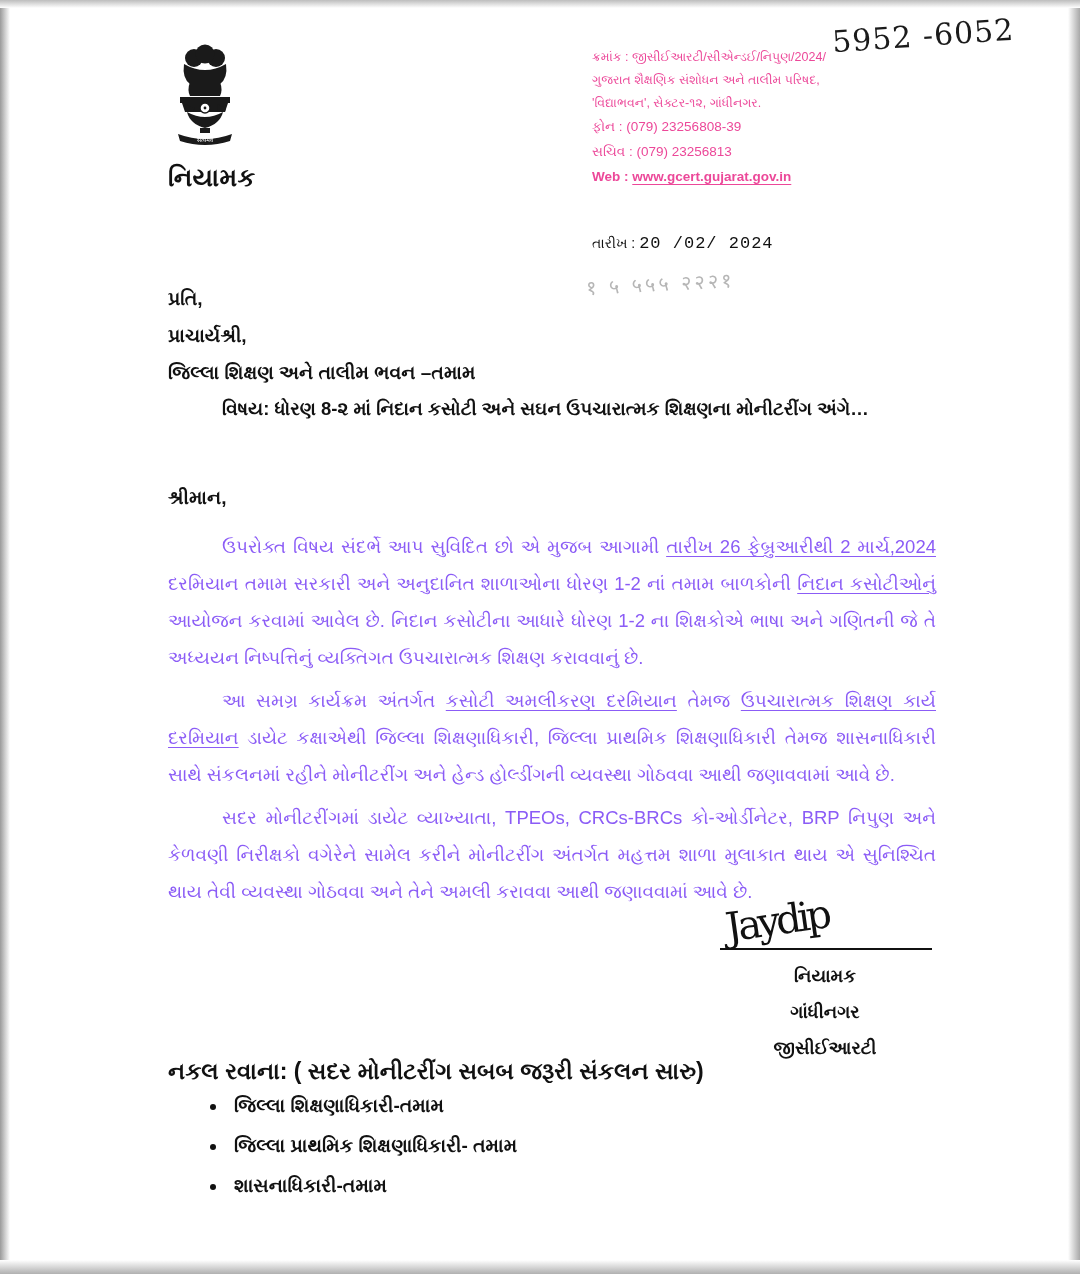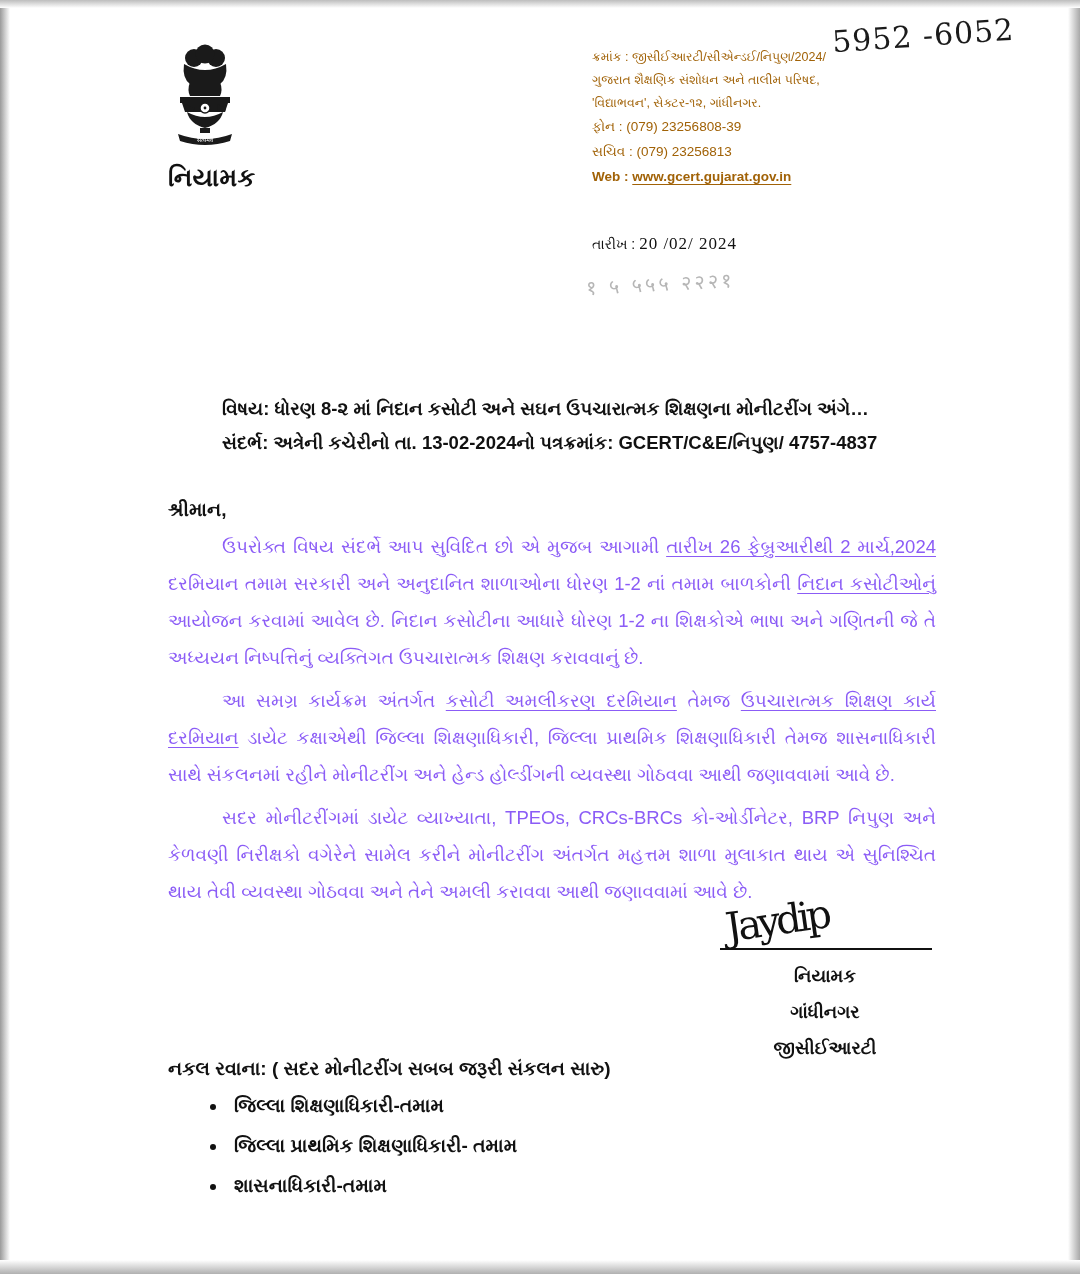--- a/index.html
+++ b/index.html
@@ -62,21 +62,21 @@
     color: #111;
     letter-spacing: 0.3px;
   }
 
   .header-right {
     position: absolute;
     left: 592px;
     top: 46px;
     width: 430px;
     font-size: 13.5px;
-    color: #a16207;
+    color: #ec4899;
     line-height: 1.85;
   }
   .header-right div { white-space: nowrap; }
   .hr-bold { font-weight: bold; }
   .hr-small { font-size: 12.5px; }
 
   .handwritten-ref {
     position: absolute;
     left: 832px;
     top: 18px;
@@ -97,21 +97,21 @@
     letter-spacing: 3px;
   }
   .date-line {
     position: absolute;
     left: 592px;
     top: 234px;
     font-size: 14px;
     color: #111;
   }
   .date-line .dval {
-    font-family: Liberation Serif, serif;
+    font-family: Liberation Mono, monospace;
     font-size: 17px;
     letter-spacing: 1px;
     text-align: right;
   }
 
   
   .to-block {
     position: absolute;
     left: 168px;
     top: 280px;
@@ -129,21 +129,21 @@
     width: 760px;
     font-size: 18.5px;
     font-weight: bold;
     color: #111;
     line-height: 1.85;
   }
 
   .salutation {
     position: absolute;
     left: 168px;
-    top: 499px;
+    top: 487px;
     font-size: 19px;
     font-weight: bold;
     color: #111;
   }
 
   
   .body-block {
     position: absolute;
     left: 168px;
     top: 528px;
@@ -189,21 +189,21 @@
     font-weight: bold;
     color: #111;
     line-height: 2.0;
   }
 
   
   .copy-title {
     position: absolute;
     left: 168px;
     top: 1058px;
-    font-size: 19px;
+    font-size: 23px;
     font-weight: bold;
     color: #111;
   }
   .copy-list {
     position: absolute;
     left: 200px;
     top: 1086px;
     margin: 0;
     padding-left: 28px;
     font-size: 19px;
@@ -268,24 +268,28 @@
       <span class="hr-bold">Web :</span>
       <span class="hr-bold u">www.gcert.gujarat.gov.in</span>
     </div>
   </div>
 
   <div class="date-line">
     <span>તારીખ :</span>
     <span class="dval">20 /02/ 2024</span>
   </div>
 
+  <div class="to-block">
+    <div>પ્રતિ,</div>
+    <div>પ્રાચાર્યશ્રી,</div>
+    <div>જિલ્લા શિક્ષણ અને તાલીમ ભવન –તમામ</div>
+  </div>
 
   <div class="subject-block">
     <div>વિષય: ધોરણ 8-૨ માં નિદાન કસોટી અને સઘન ઉપચારાત્મક શિક્ષણના મોનીટરીંગ અંગે…</div>
-    <div>સંદર્ભ: અત્રેની કચેરીનો તા. 13-02-2024નો પત્રક્રમાંક: GCERT/C&amp;E/નિપુણ/ 4757-4837</div>
   </div>
 
   <div class="salutation">શ્રીમાન,</div>
 
   <div class="body-block">
     <p>
       <span>ઉપરોક્ત વિષય સંદર્ભે આપ સુવિદિત છો એ મુજબ આગામી </span><span class="u">તારીખ 26 ફેબ્રુઆરીથી 2 માર્ચ,2024</span><span> દરમિયાન તમામ સરકારી અને અનુદાનિત શાળાઓના ધોરણ 1-2 નાં તમામ બાળકોની </span><span class="u">નિદાન કસોટીઓનું</span><span> આયોજન કરવામાં આવેલ છે. નિદાન કસોટીના આધારે ધોરણ 1-2 ના શિક્ષકોએ ભાષા અને ગણિતની જે તે અધ્યયન નિષ્પત્તિનું વ્યક્તિગત ઉપચારાત્મક શિક્ષણ કરાવવાનું છે.</span>
     </p>
     <p>
       <span>આ સમગ્ર કાર્યક્રમ અંતર્ગત </span><span class="u">કસોટી અમલીકરણ દરમિયાન</span><span> તેમજ </span><span class="u">ઉપચારાત્મક શિક્ષણ કાર્ય દરમિયાન</span><span> ડાયેટ કક્ષાએથી જિલ્લા શિક્ષણાધિકારી, જિલ્લા પ્રાથમિક શિક્ષણાધિકારી તેમજ શાસનાધિકારી સાથે સંકલનમાં રહીને મોનીટરીંગ અને હેન્ડ હોલ્ડીંગની વ્યવસ્થા ગોઠવવા આથી જણાવવામાં આવે છે.</span>

